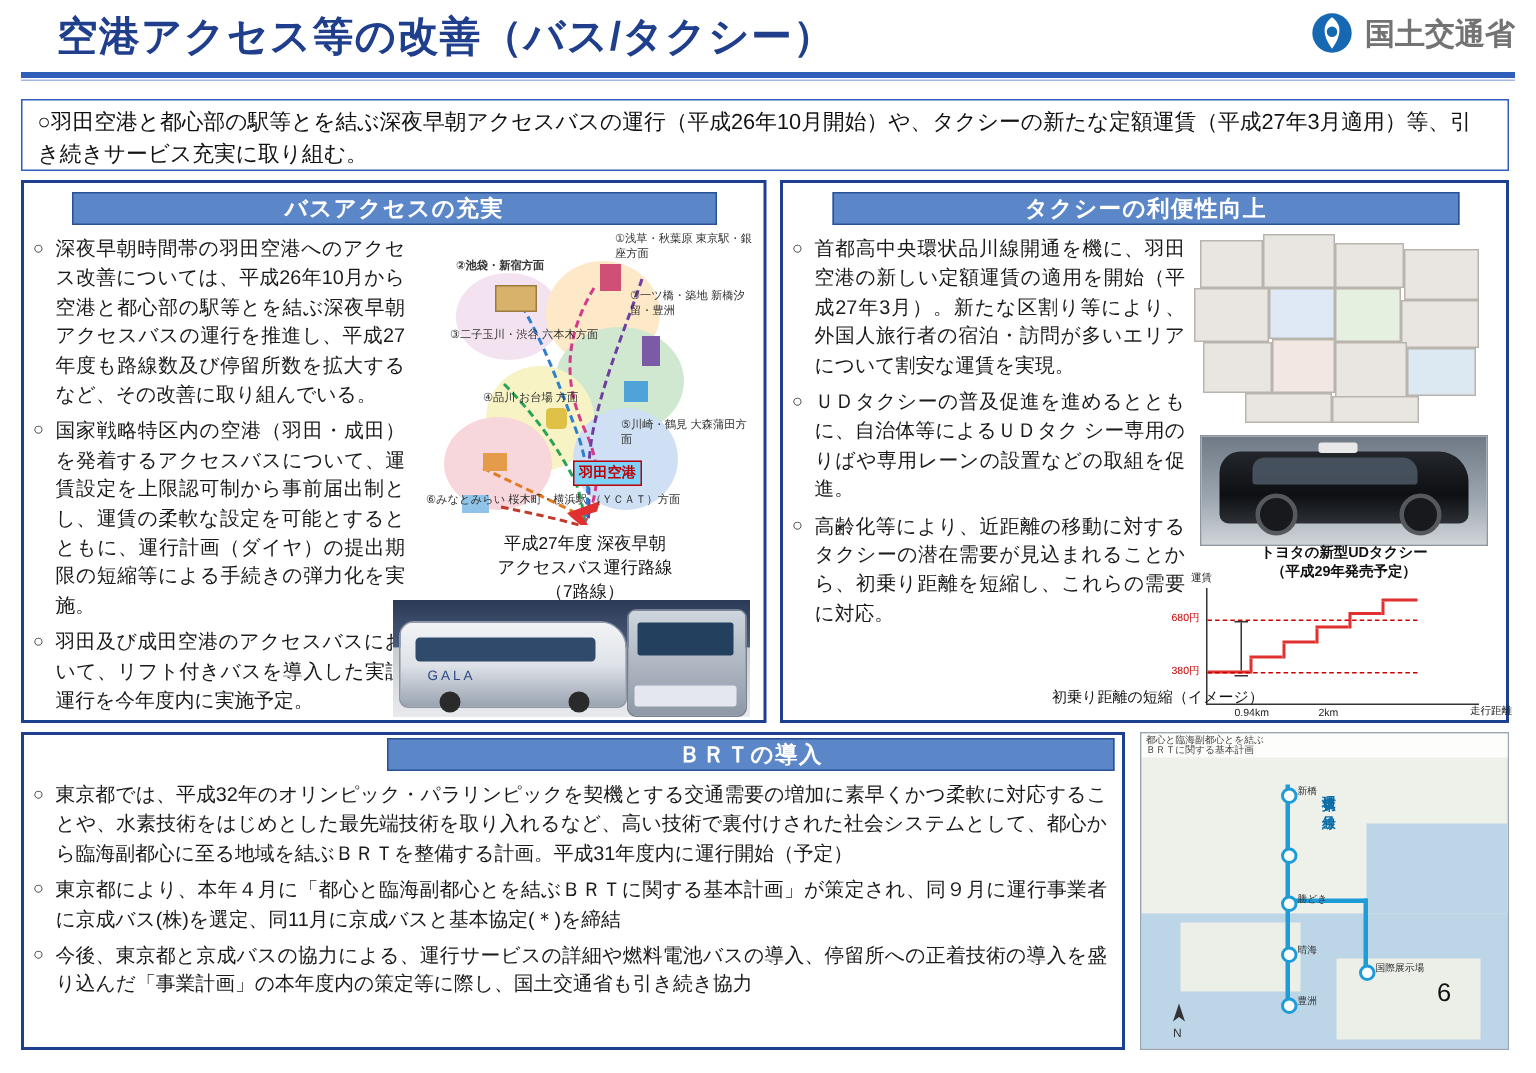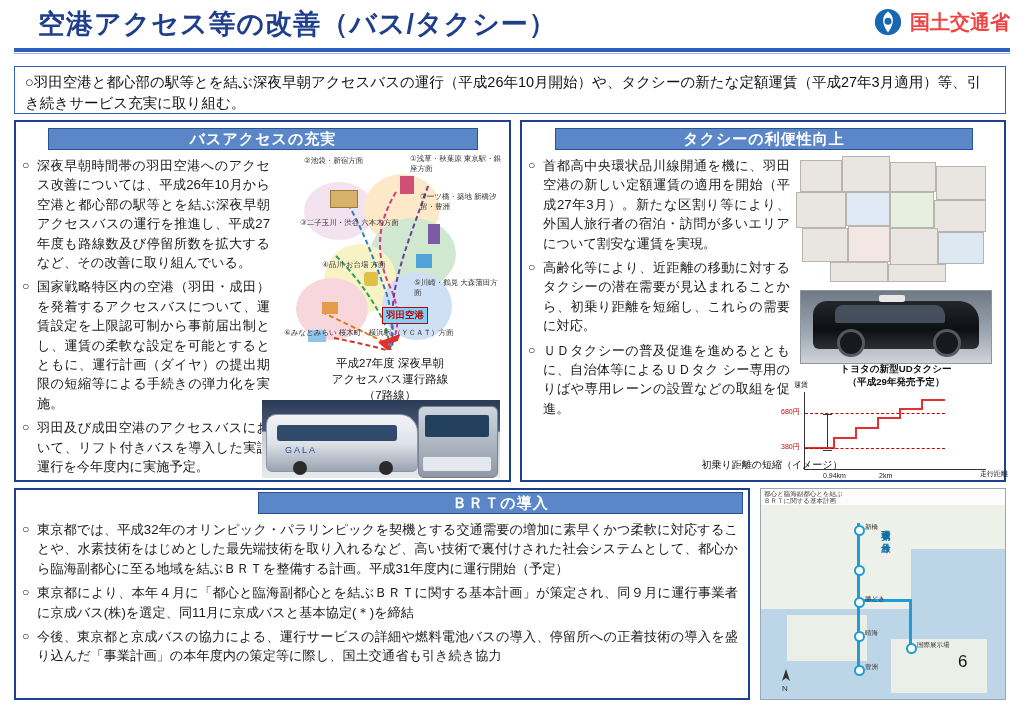--- a/index.html
+++ b/index.html
@@ -22,21 +22,21 @@
     position:absolute;left:38px;top:6px;
     font-size:27px;font-weight:bold;color:#1f3e8c;
     letter-spacing:1px;
     white-space:nowrap;
   }
   .ministry{
     position:absolute;right:14px;top:8px;
     display:flex;align-items:center;gap:8px;
   }
   .ministry-logo{width:28px;height:28px;}
-  .ministry-name{font-size:20px;font-weight:bold;color:#ef4444;white-space:nowrap;}
+  .ministry-name{font-size:20px;font-weight:bold;color:#737373;white-space:nowrap;}
   .header-rule{
     position:absolute;left:14px;top:48px;width:996px;height:4px;
     background:#2f5fba;
   }
   .header-rule2{
     position:absolute;left:14px;top:53px;width:996px;height:1px;
     background:#9fb7e2;
   }
 
   
@@ -277,21 +277,21 @@
     <div style="position:absolute;left:122px;top:24px;width:14px;height:18px;background:#cf4f76;"></div>
     <div style="position:absolute;left:150px;top:72px;width:12px;height:20px;background:#7b5aa6;"></div>
     <div style="position:absolute;left:138px;top:102px;width:16px;height:14px;background:#4fa3d9;"></div>
     <div style="position:absolute;left:86px;top:120px;width:14px;height:14px;background:#e0c148;border-radius:3px;"></div>
     <div style="position:absolute;left:44px;top:150px;width:16px;height:12px;background:#e59c4a;"></div>
     <div style="position:absolute;left:30px;top:178px;width:18px;height:12px;background:#8fc4e8;"></div>
     <svg style="position:absolute;left:98px;top:176px;width:28px;height:24px;">
       <path d="M2 14 L24 6 L22 13 L12 16 L16 22 L11 22 L5 17 Z" fill="#e03030"></path>
     </svg>
 
-    <div class="map-label" style="left:26px;top:4px;">②池袋・新宿方面</div>
+    <div class="map-label" style="left:26px;top:20px;font-weight:bold;">②池袋・新宿方面</div>
     <div class="map-label" style="left:132px;top:2px;">①浅草・秋葉原
 東京駅・銀座方面</div>
     <div class="map-label" style="left:142px;top:40px;">⑦一ツ橋・築地
 新橋汐留・豊洲</div>
     <div class="map-label" style="left:22px;top:66px;">③二子玉川・渋谷
 六本木方面</div>
     <div class="map-label" style="left:44px;top:108px;">④品川
  お台場
  方面</div>
     <div class="map-label" style="left:136px;top:126px;">⑤川崎・鶴見
@@ -316,22 +316,22 @@
       <div class="win2"></div>
       <div class="lower"></div>
     </div>
   </div>
 
   <div class="panel" id="panel-taxi"></div>
   <div class="panel-title inner taxi-title">タクシーの利便性向上</div>
 
   <ul class="bl taxi-text">
     <li>首都高中央環状品川線開通を機に、羽田空港の新しい定額運賃の適用を開始（平成27年3月）。新たな区割り等により、外国人旅行者の宿泊・訪問が多いエリアについて割安な運賃を実現。</li>
+    <li>ＵＤタクシーの普及促進を進めるとともに、自治体等によるＵＤタク シー専用のりばや専用レーンの設置などの取組を促進。</li>
     <li>高齢化等により、近距離の移動に対するタクシーの潜在需要が見込まれることから、初乗り距離を短縮し、これらの需要に対応。</li>
-    <li>ＵＤタクシーの普及促進を進めるとともに、自治体等によるＵＤタク シー専用のりばや専用レーンの設置などの取組を促進。</li>
   </ul>
 
   <div class="taxi-map">
     <div class="ward" style="left:10px;top:8px;width:40px;height:30px;"></div>
     <div class="ward" style="left:52px;top:4px;width:46px;height:34px;"></div>
     <div class="ward" style="left:100px;top:10px;width:44px;height:28px;"></div>
     <div class="ward" style="left:146px;top:14px;width:48px;height:32px;"></div>
     <div class="ward" style="left:6px;top:40px;width:48px;height:34px;"></div>
     <div class="ward" style="left:56px;top:40px;width:42px;height:32px;background:#dfe9f5;"></div>
     <div class="ward" style="left:100px;top:40px;width:42px;height:34px;background:#e6f0e0;"></div>

